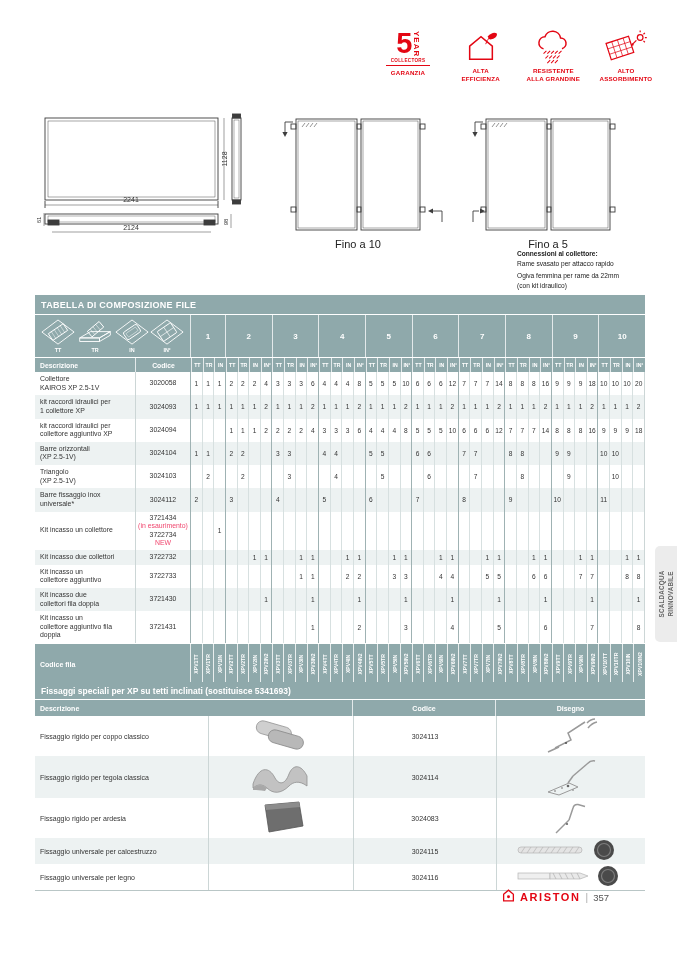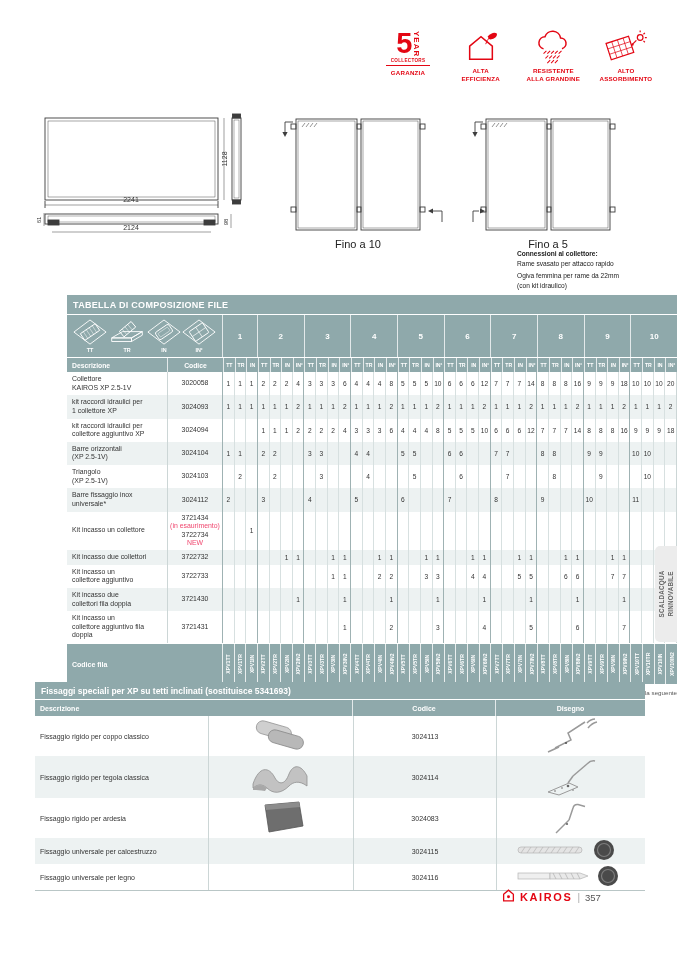--- a/index.html
+++ b/index.html
@@ -22,21 +22,21 @@
   
   .drawings{position:absolute;left:35px;top:105px;}
   .drawings text{font-family:"Liberation Sans",sans-serif;}
   .connections{position:absolute;left:517px;top:250px;width:142px;font-size:6.6px;
                color:#222;line-height:1.3;}
   .connections .c-title{font-weight:bold;}
   .connections .c-line{margin-top:1px;}
   .connections .c-line2{margin-top:4px;}
 
   
-  .ct{position:absolute;left:35px;top:295px;width:610px;margin-left:32px;}
+  .ct{position:absolute;left:35px;top:295px;width:610px;}
   .ct-title{background:#8fa9ab;color:#fff;font-weight:bold;font-size:9px;
             padding:5px 6px 4px;letter-spacing:.3px;}
   .ct-head{display:flex;background:#8fa9ab;border-top:1px solid #fff;height:42px;}
   .ct-head-left{width:155px;box-sizing:border-box;display:flex;align-items:flex-start;
                 justify-content:space-between;padding:4px 6px 0;}
   .type-icon{display:flex;flex-direction:column;align-items:center;color:#fff;
              font-size:5.4px;font-weight:bold;line-height:1.6;}
   .ct-head-groups{flex:1;display:grid;grid-template-columns:3fr repeat(9,4fr);}
   .ct-group{border-left:1px solid rgba(255,255,255,.75);color:#fff;font-weight:bold;
             font-size:8px;display:flex;align-items:center;justify-content:center;}
@@ -1090,21 +1090,21 @@
       </div>
   </div>
 
   <div class="footer">
     <span>
       <svg width="13" height="13" viewBox="0 0 16 16" fill="none" stroke="#E30613" stroke-width="1.6">
         <path d="M2 6.5 L8 1.5 L14 6.5 V14.5 H2 Z"></path>
         <circle cx="8" cy="9.5" r="1.8" fill="#E30613" stroke="none"></circle>
       </svg>
     </span>
-    <span class="footer-brand">KAIROS</span>
+    <span class="footer-brand">ARISTON</span>
     <span class="footer-sep">|</span>
     <span class="footer-page">357</span>
   </div>
 
   <div class="side-tab">
     <div class="side-tab-text">SCALDACQUA
 RINNOVABILE</div>
   </div>
 
 </div>

